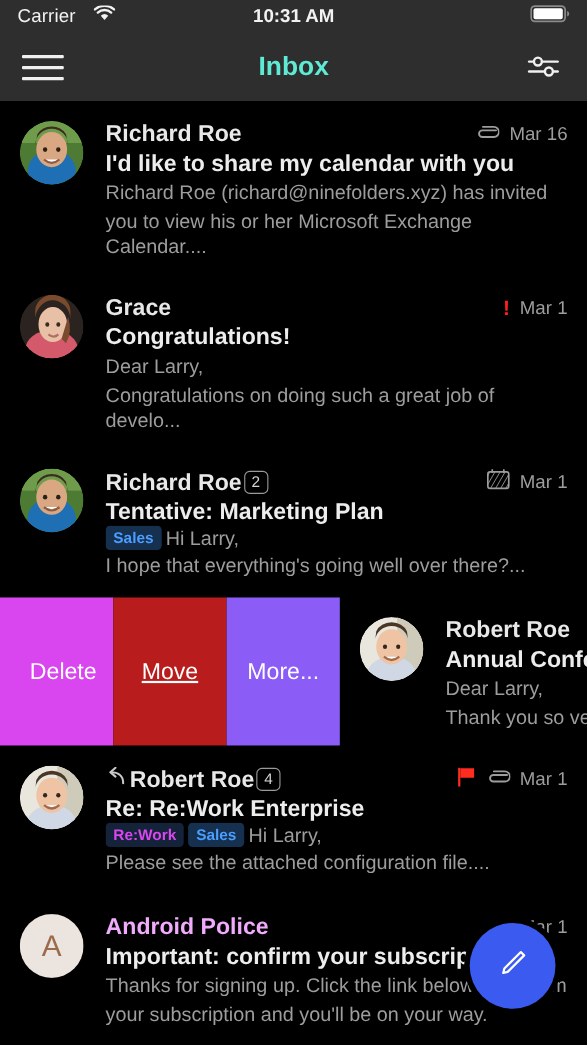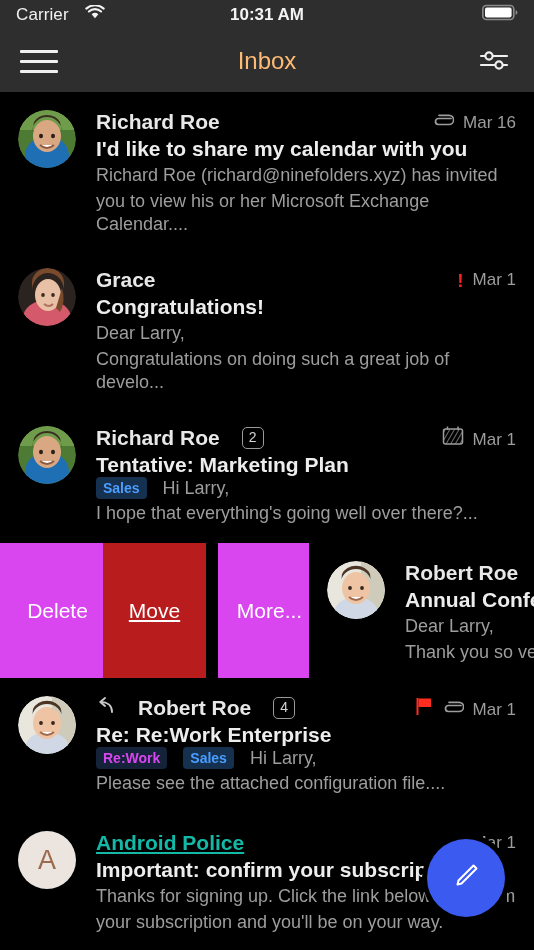--- a/index.html
+++ b/index.html
@@ -29,21 +29,21 @@
   .battery { display:block; }
 
   
   .navbar {
     height:62px; background:#2e2e2e;
     display:flex; align-items:center;
     padding:0 20px; position:relative;
   }
   .nav-title {
     position:absolute; left:0; right:0; text-align:center;
-    color:#fdba74; font-size:24px; font-weight:normal; pointer-events:none;
+    color:#5eead4; font-size:24px; font-weight:bold; pointer-events:none;
   }
   .hamburger { width:38px; height:30px; display:flex; flex-direction:column;
                justify-content:center; gap:7px; cursor:pointer; z-index:2; }
   .hamburger i { display:block; height:3px; background:#f0f0f0; border-radius:1px; }
   .filter-btn { margin-left:auto; z-index:2; cursor:pointer;
                 width:40px; height:34px; display:flex; align-items:center; justify-content:center; }
 
   
   .list { position:relative; background:#000; height:858px; overflow:hidden; }
   .row {
@@ -53,57 +53,57 @@
   .avatar {
     width:58px; height:58px; border-radius:50%; flex:0 0 58px;
     margin-right:20px; overflow:hidden; position:relative;
   }
   .av-letter {
     width:100%; height:100%; display:flex; align-items:center; justify-content:center;
     background:#ece4df; color:#9c6b4d; font-size:27px; font-weight:400;
   }
   .body { flex:1; min-width:0; }
 
-  .line1 { display:flex; align-items:center; gap:22px; }
+  .line1 { display:flex; align-items:center; gap:2px; }
   .sender { color:#e8e8e8; font-size:21px; font-weight:bold; white-space:nowrap; }
-  .sender.read { font-weight:bold; color:#14b8a6;text-decoration:underline; }
+  .sender.read { font-weight:bold; color:#f0abfc; }
   .count-badge {
     border:1.5px solid #9a9a9a; color:#d4d4d4; font-size:14px;
     border-radius:5px; padding:1px 6px; line-height:1.25; font-weight:400;
   }
-  .meta { margin-left:auto; display:flex; align-items:flex-end; gap:9px; }
+  .meta { margin-left:auto; display:flex; align-items:center; gap:9px; }
   .date { color:#9d9d9d; font-size:17px; white-space:nowrap; }
   .prio { color:#ff1f1f; font-size:19px; font-weight:bold; line-height:1; }
 
   .subject {
     color:#ededed; font-size:21px; font-weight:bold; margin-top:3px;
     white-space:nowrap; overflow:hidden;
   }
   .preview { color:#9d9d9d; font-size:18px; line-height:1.28; margin-top:3px; }
-  .preview-row { display:flex; align-items:center; gap:16px; flex-wrap:nowrap;
+  .preview-row { display:flex; align-items:center; gap:4px; flex-wrap:nowrap;
                  overflow:hidden; white-space:nowrap; }
   .tag {
     font-size:14px; font-weight:bold; border-radius:4px;
     padding:2px 7px; line-height:1.3; white-space:nowrap;
   }
   .tag.sales   { background:#16304f; color:#4a9eff; }
   .tag.rework  { background:#14233a; color:#d946ef; }
   .ptext { color:#9d9d9d; font-size:18px; white-space:nowrap;
            overflow:hidden; text-overflow:clip; }
 
   
   .swipe-row { position:relative; height:135px; overflow:hidden; background:#000; }
   .swipe-actions { position:absolute; inset:0; display:flex; }
   .swipe-btn {
     width:103px; display:flex; align-items:center; justify-content:center;
     color:#fff; font-size:21px; cursor:pointer;
   }
   .swipe-btn.delete { background:#d946ef;padding-left:12px; }
   .swipe-btn.move   { background:#b91c1c;text-decoration:underline; }
-  .swipe-btn.more   { background:#d946ef;margin-left:12px; }
+  .swipe-btn.more   { background:#8b5cf6; }
   .swipe-content {
     position:absolute; top:0; left:309px; right:-90px; bottom:0;
     background:#000; display:flex; padding:18px 0 14px 18px;
   }
   .swipe-content .subject, .swipe-content .sender { overflow:visible; }
 
   
   .bottombar {
     position:absolute; left:0; right:0; bottom:0; height:62px;
     background:#232323; display:flex; align-items:center; justify-content:center;

